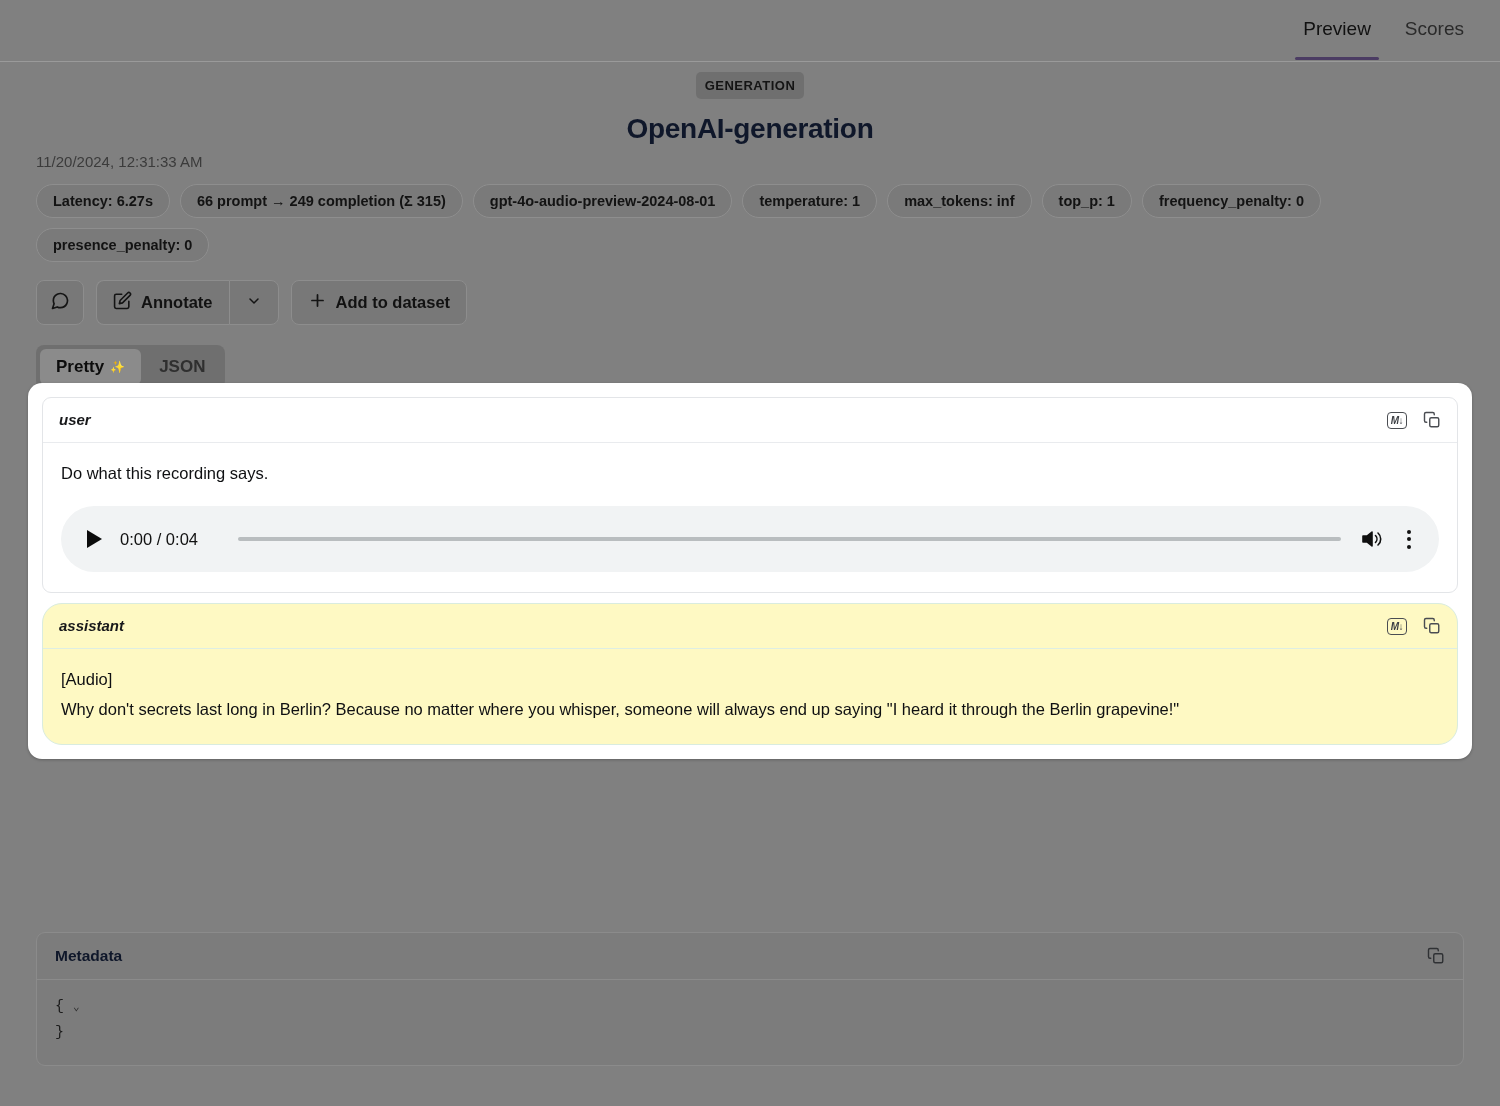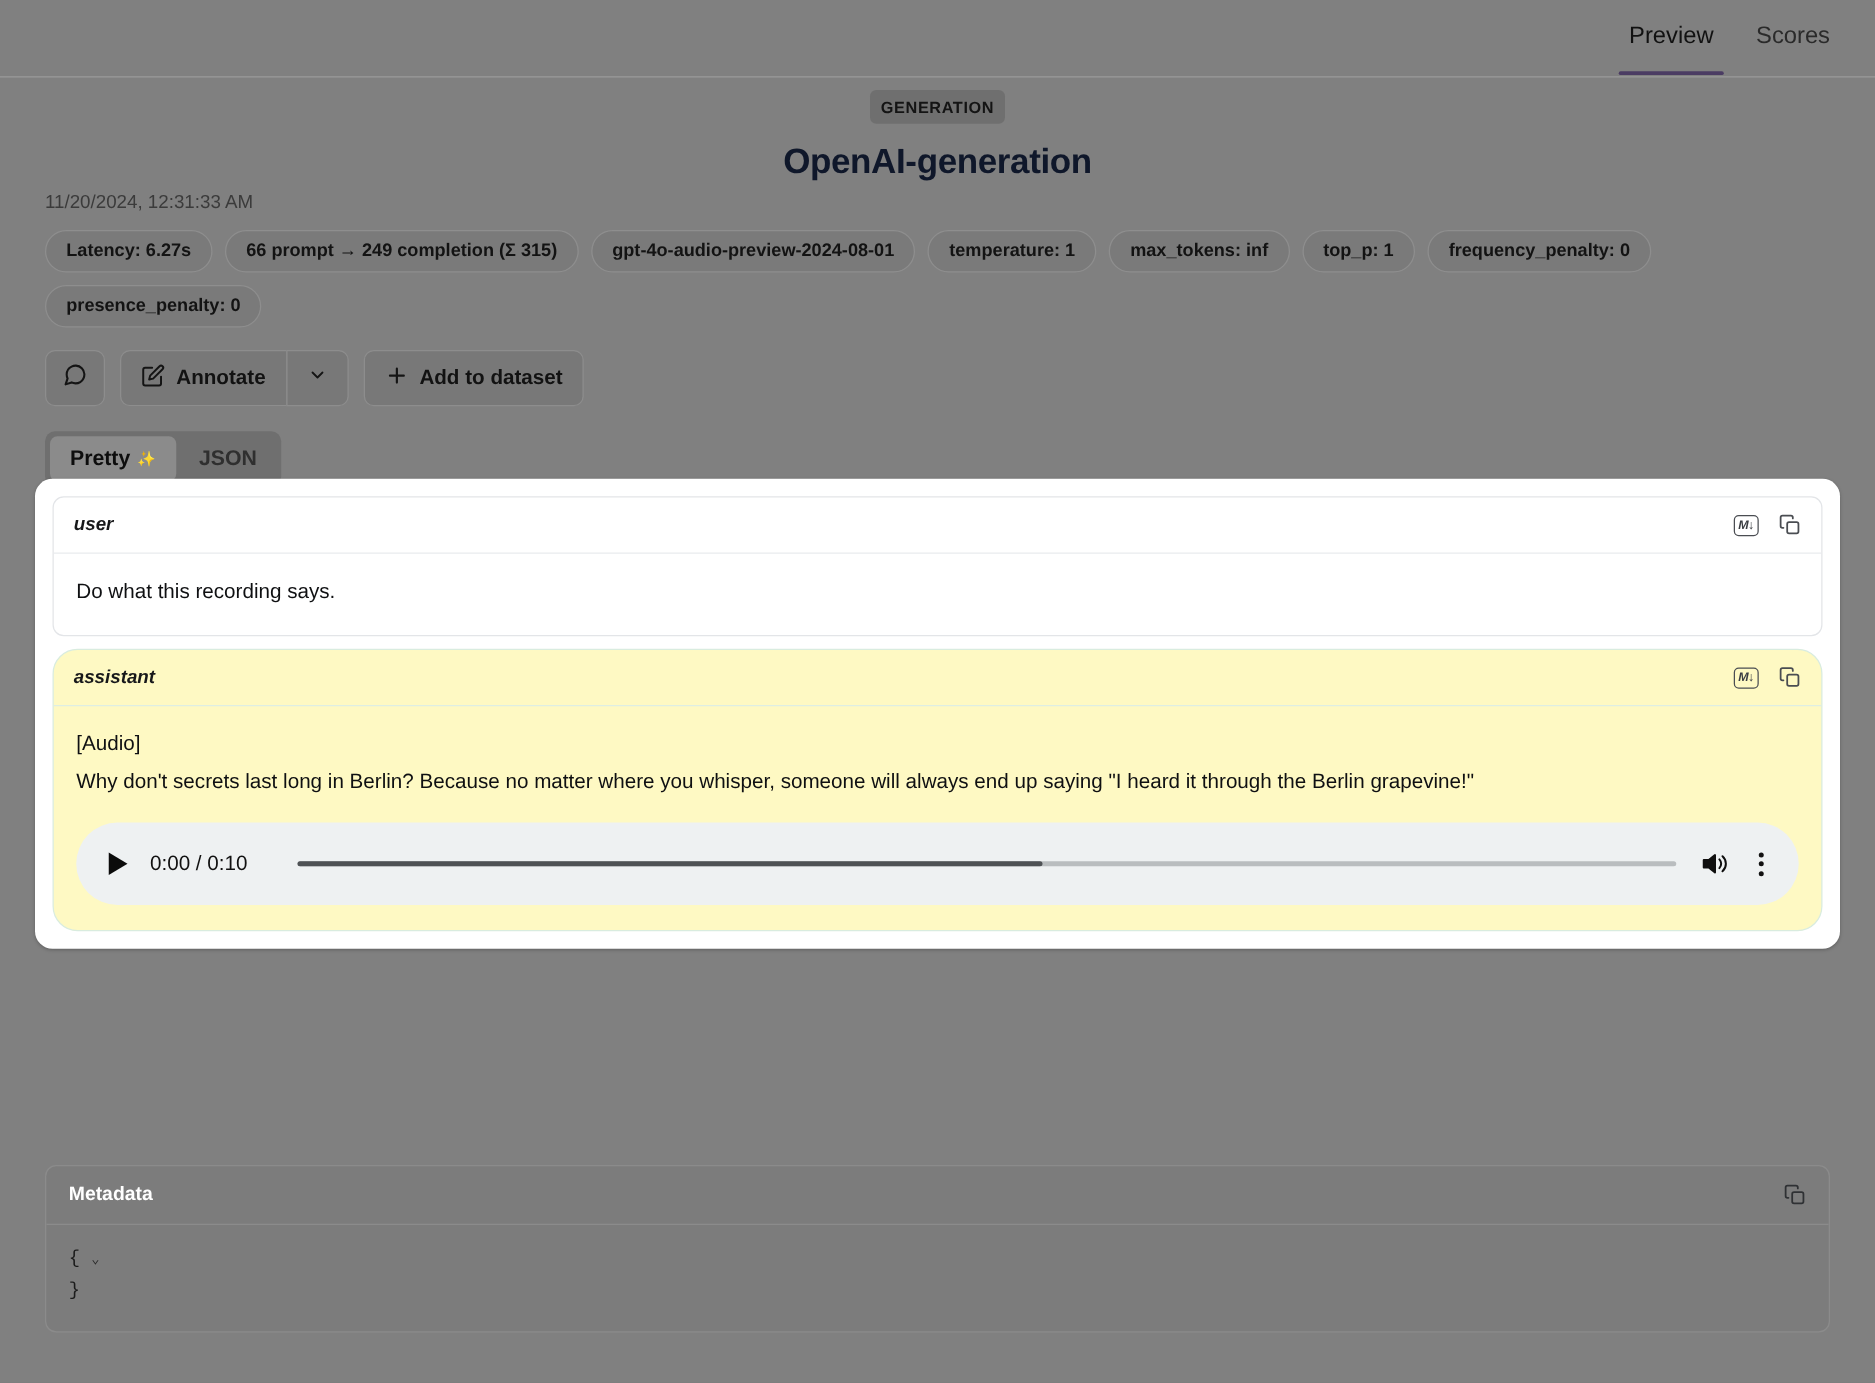--- a/index.html
+++ b/index.html
@@ -242,21 +242,21 @@
     background: #7c7c7c;
     overflow: hidden;
   }
   .metadata-head {
     display: flex;
     align-items: center;
     justify-content: space-between;
     padding: 14px 18px;
     border-bottom: 1px solid #8b8b8b;
   }
-  .metadata-title { font-size: 15.5px; font-weight: 700; color: #ffffff; }
+  .metadata-title { font-size: 15.5px; font-weight: 700; color: #0f172a; }
   .metadata-body {
     padding: 14px 18px 20px 18px;
     font-family: "Liberation Mono", monospace;
     font-size: 15px;
     color: #1b1b1b;
     line-height: 1.7;
   }
   .chev { font-size: 11px; color: #2b2b2b; }
 </style>
 </head>
@@ -349,58 +349,58 @@
           <span class="icon-btn">
             <svg width="18" height="18" viewBox="0 0 24 24" fill="none" stroke="#4a4d52" stroke-width="1.9" stroke-linecap="round" stroke-linejoin="round">
                 <rect x="9" y="9" width="12" height="12" rx="2"></rect>
                 <path d="M5 15H4a2 2 0 0 1-2-2V4a2 2 0 0 1 2-2h9a2 2 0 0 1 2 2v1"></path>
               </svg>
           </span>
         </span>
       </div>
       <div class="msg-body">
         <div class="msg-text">Do what this recording says.</div>
+        <div class="audio">
+          <span class="play-tri"></span>
+          <span class="audio-time">0:00 / 0:04</span>
+          <span class="audio-track">
+            <span class="audio-fill" style="width:0%"></span>
+          </span>
+          <span class="speaker">
+            <svg width="24" height="24" viewBox="0 0 24 24" fill="#0f0f0f" stroke="#0f0f0f" stroke-width="1.6" stroke-linecap="round" stroke-linejoin="round">
+                <polygon points="4 9 8 9 13 5 13 19 8 15 4 15"></polygon>
+                <path d="M16.5 8.5a5 5 0 0 1 0 7" fill="none"></path>
+                <path d="M19 6a8 8 0 0 1 0 12" fill="none"></path>
+              </svg>
+          </span>
+          <span class="kebab">
+              <i></i>
+              <i></i>
+              <i></i>
+            </span>
+        </div>
       </div>
     </div>
 
     <div class="msg assistant">
       <div class="msg-head">
         <span class="msg-role">assistant</span>
         <span class="head-icons">
           <span class="icon-btn md-icon">M↓</span>
           <span class="icon-btn">
             <svg width="18" height="18" viewBox="0 0 24 24" fill="none" stroke="#4a4d52" stroke-width="1.9" stroke-linecap="round" stroke-linejoin="round">
                 <rect x="9" y="9" width="12" height="12" rx="2"></rect>
                 <path d="M5 15H4a2 2 0 0 1-2-2V4a2 2 0 0 1 2-2h9a2 2 0 0 1 2 2v1"></path>
               </svg>
           </span>
         </span>
       </div>
       <div class="msg-body">
         <div class="msg-text">[Audio]
 Why don't secrets last long in Berlin? Because no matter where you whisper, someone will always end up saying "I heard it through the Berlin grapevine!"</div>
-        <div class="audio light">
-          <span class="play-tri"></span>
-          <span class="audio-time">0:00 / 0:10</span>
-          <span class="audio-track">
-            <span class="audio-fill" style="width:54%"></span>
-          </span>
-          <span class="speaker">
-            <svg width="24" height="24" viewBox="0 0 24 24" fill="#0f0f0f" stroke="#0f0f0f" stroke-width="1.6" stroke-linecap="round" stroke-linejoin="round">
-                <polygon points="4 9 8 9 13 5 13 19 8 15 4 15"></polygon>
-                <path d="M16.5 8.5a5 5 0 0 1 0 7" fill="none"></path>
-                <path d="M19 6a8 8 0 0 1 0 12" fill="none"></path>
-              </svg>
-          </span>
-          <span class="kebab">
-              <i></i>
-              <i></i>
-              <i></i>
-            </span>
-        </div>
       </div>
     </div>
 
   </div>
 
   <div class="metadata">
     <div class="metadata-head">
       <span class="metadata-title">Metadata</span>
       <span class="icon-btn">
         <svg width="18" height="18" viewBox="0 0 24 24" fill="none" stroke="#2f3134" stroke-width="1.9" stroke-linecap="round" stroke-linejoin="round">

